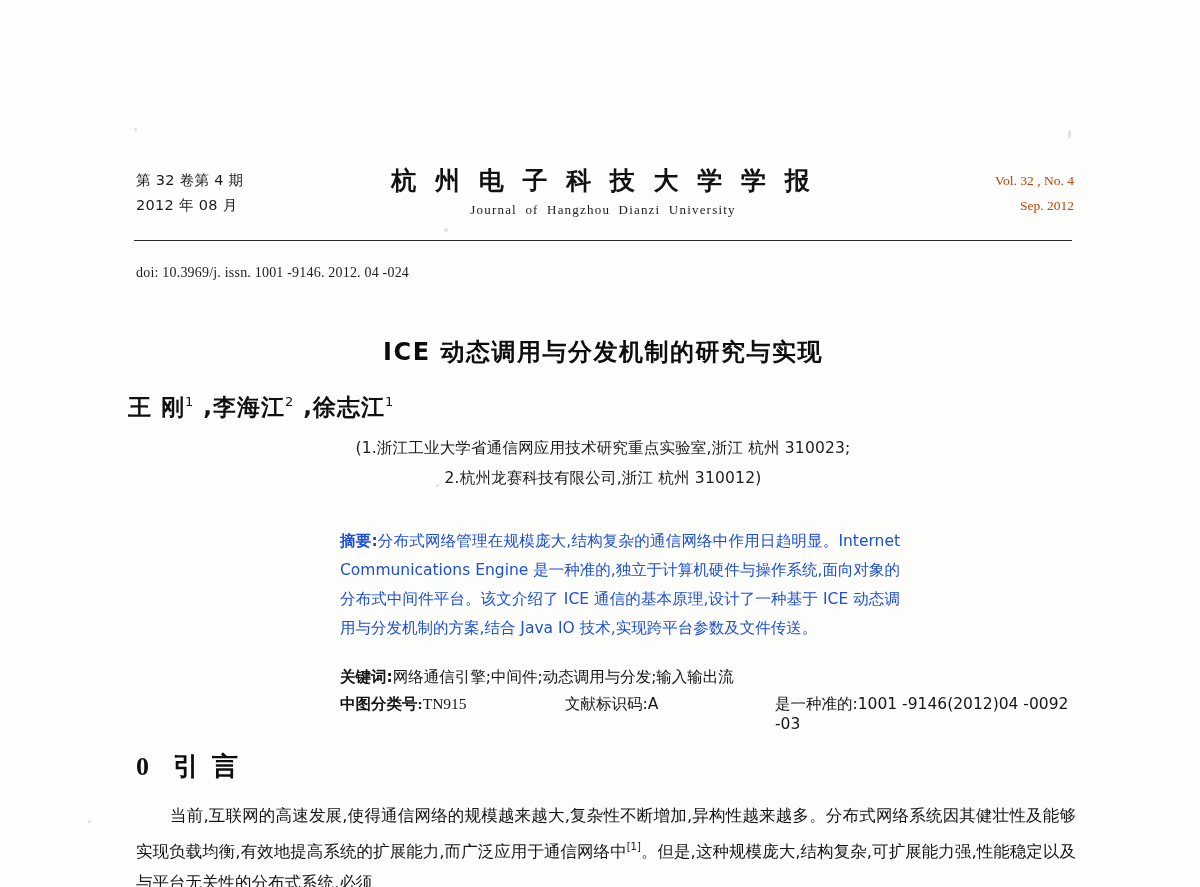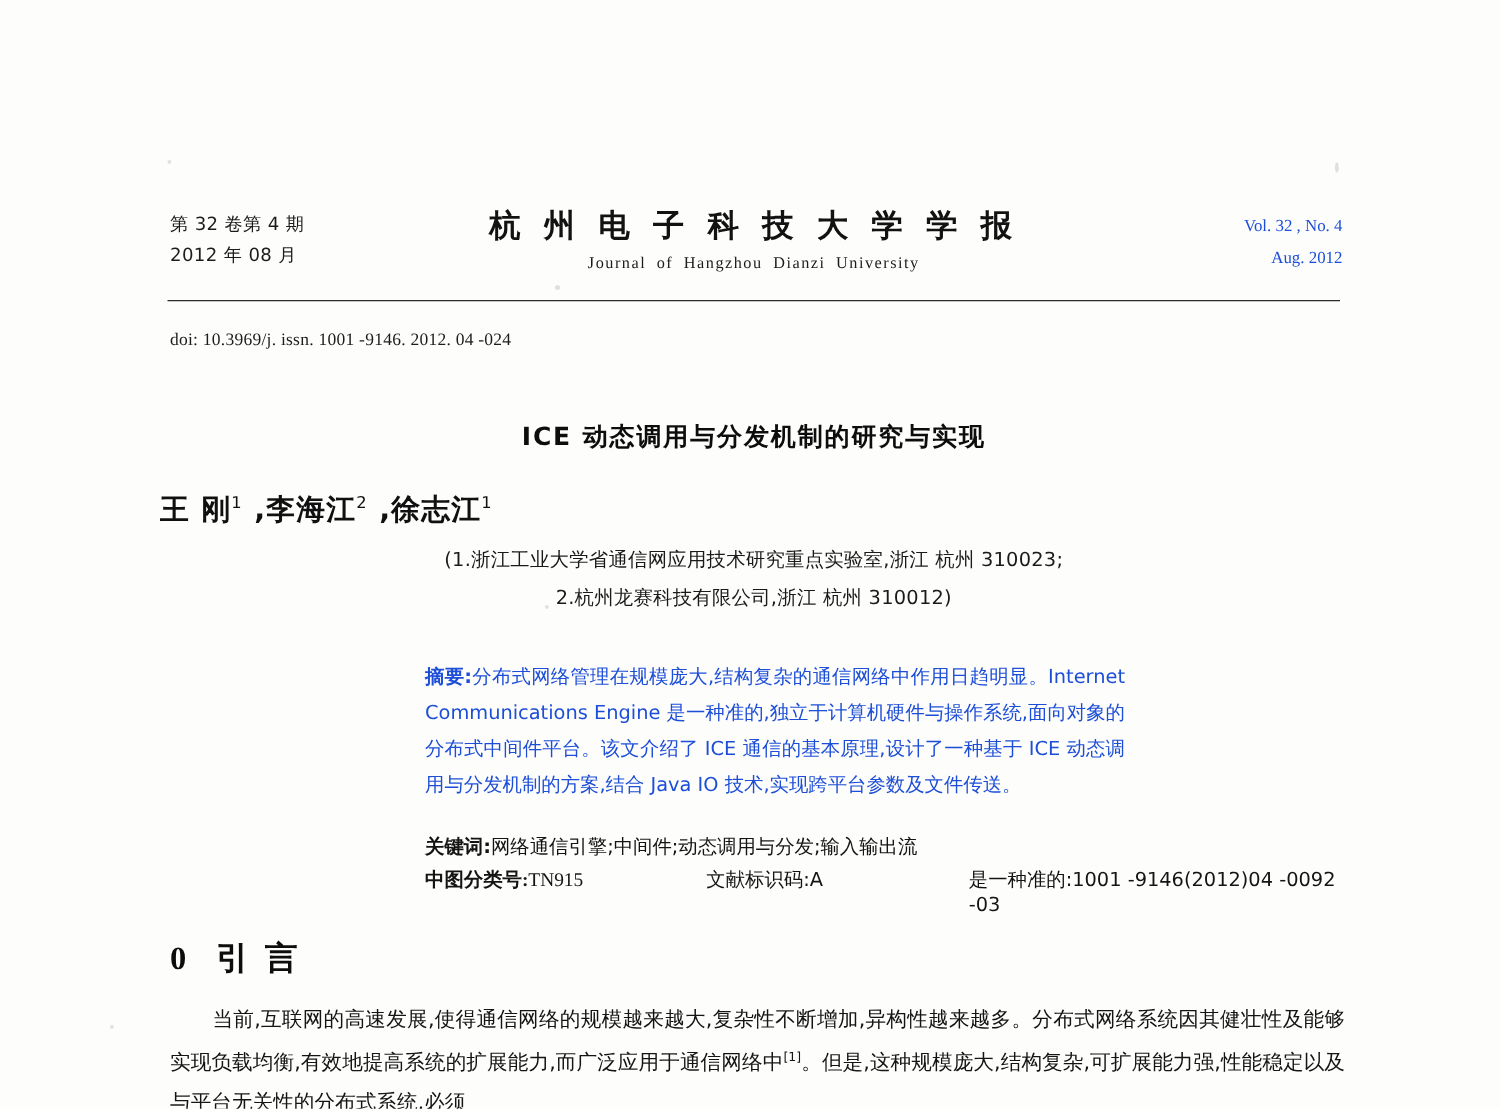--- a/index.html
+++ b/index.html
@@ -51,21 +51,21 @@
   }
   .hdr-right {
     position: absolute;
     right: 4px;
     top: 0px;
     width: 220px;
     text-align: right;
     font-size: 13.5px;
     line-height: 25px;
     font-family: "Liberation Serif", serif;
-    color: #1d4ed8;
+    color: #c2410c;
   }
   .hdr-center {
     position: absolute;
     left: 240px;
     top: -4px;
     width: 470px;
     text-align: center;
   }
   .journal-cn {
     font-size: 25px;
@@ -102,21 +102,21 @@
     letter-spacing: 0.2px;
   }
 
   
   .title {
     position: absolute;
     left: 0;
     top: 336px;
     width: 950px;
     text-align: center;
-    font-size: 20px;
+    font-size: 24px;
     font-family: "DejaVu Sans", sans-serif;
     font-weight: 700;
     letter-spacing: 1.5px;
     color: #0d0d0d;
   }
   .authors {
     position: absolute;
     left: 0;
     top: 392px;
     width: 950px;
@@ -223,21 +223,21 @@
       <div class="hdr-left">
         <div>第 32 卷第 4 期</div>
         <div>2012 年 08 月</div>
       </div>
       <div class="hdr-center">
         <div class="journal-cn">杭 州 电 子 科 技 大 学 学 报</div>
         <div class="journal-en">Journal  of  Hangzhou  Dianzi  University</div>
       </div>
       <div class="hdr-right">
         <div>Vol. 32 , No. 4</div>
-        <div>Aug. 2012</div>
+        <div>Sep. 2012</div>
       </div>
     </div>
     <div class="rule"></div>
 
     <div class="doi">doi: 10.3969/j. issn. 1001 -9146. 2012. 04 -024</div>
 
     <div class="title">ICE 动态调用与分发机制的研究与实现</div>
 
     <div class="authors">王    刚<sup>1</sup> ,李海江<sup>2</sup> ,徐志江<sup>1</sup></div>
     <div class="affil affil1">(1.浙江工业大学省通信网应用技术研究重点实验室,浙江 杭州 310023;</div>

